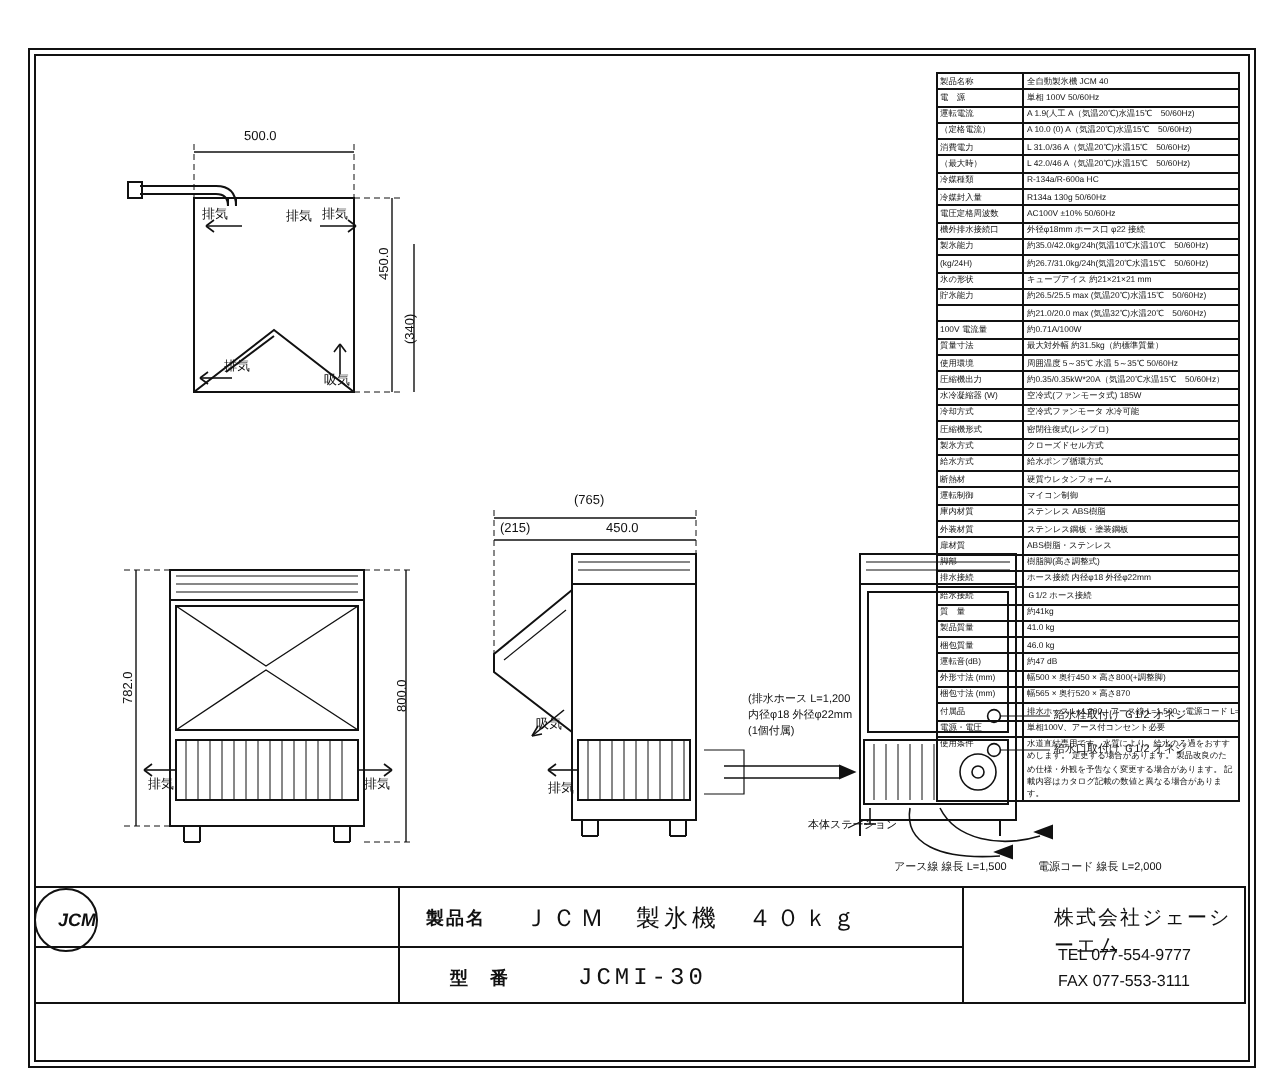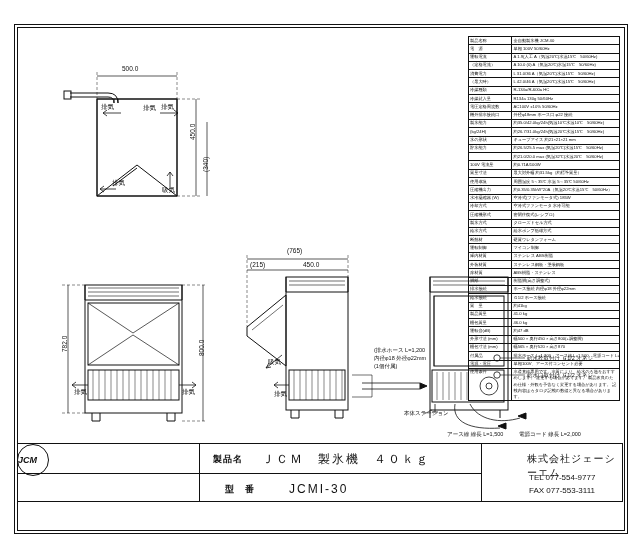--- a/index.html
+++ b/index.html
@@ -15,24 +15,24 @@
   #spec .row{display:flex;border-bottom:1px solid #111;min-height:7px;}
   #spec .k{width:40px;flex:0 0 40px;border-right:1px solid #111;font-size:4.2px;line-height:1.5;padding:0.5px 1px;color:#111;overflow:hidden;}
   #spec .v{flex:1;font-size:4.2px;line-height:1.5;padding:0.5px 1.5px;overflow:hidden;white-space:nowrap;}
   #spec .note .v{white-space:normal;line-height:1.45;}
 
   
   #title{position:absolute;left:17px;top:443px;width:606px;height:86px;border-top:1px solid #111;}
   #title .tb{position:absolute;border:1px solid #111;box-sizing:border-box;}
   .tcell{position:absolute;display:flex;align-items:center;}
   .tl{font-size:9px;letter-spacing:1px;font-weight:bold;}
-  .tv{font-size:12px;letter-spacing:2px;}
+  .tv{font-size:12px;letter-spacing:2px;font-family:Liberation Mono, monospace;}
   .corp{position:absolute;font-size:10px;letter-spacing:1px;font-family:Liberation Serif, serif;}
   .tel{position:absolute;font-size:8px;line-height:1.5;}
-  .logo{position:absolute;width:30px;height:30px;border:1.2px solid #111;border-radius:50%;display:flex;align-items:center;justify-content:flex-start;font-size:9px;font-weight:bold;font-style:italic;}
+  .logo{position:absolute;width:30px;height:30px;border:1.2px solid #111;border-radius:50%;display:flex;align-items:center;justify-content:flex-end;font-size:9px;font-weight:bold;font-style:italic;}
 
   .arrow-txt{position:absolute;font-size:6.5px;white-space:nowrap;}
   svg{position:absolute;left:0;top:0;overflow:visible;}
 </style>
 </head>
 <body>
 
 <div id="sheet">
 
   <div class="frame"></div>

